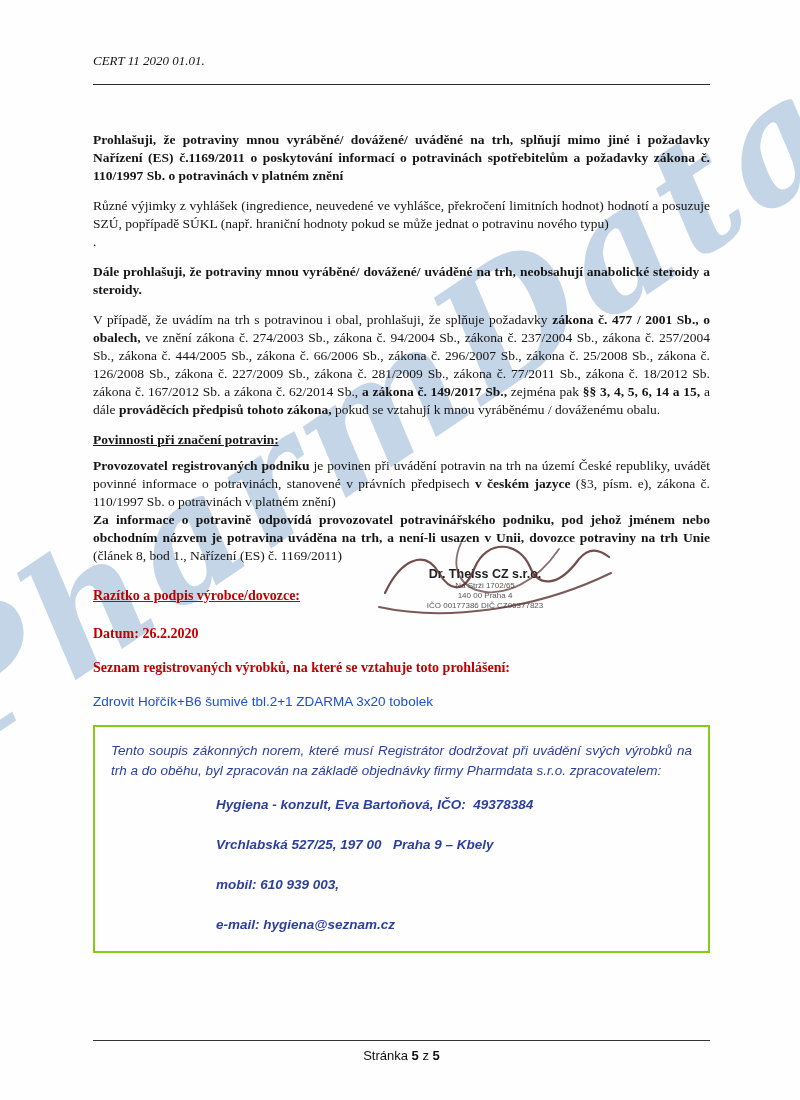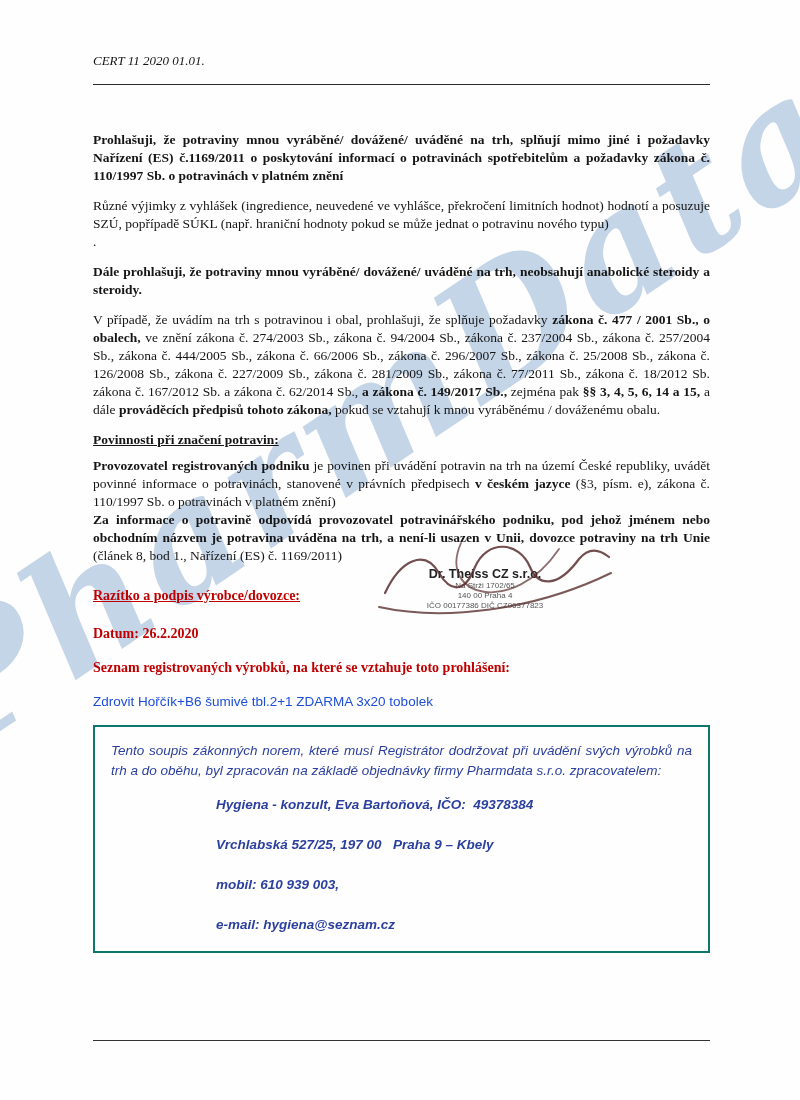--- a/index.html
+++ b/index.html
@@ -28,21 +28,21 @@
   .sig-row { position:relative; height:52px; margin-top:8px; }
   .sig-label { position:absolute; left:0; top:14px;text-decoration:underline; }
   .stamp { position:absolute; left:292px; top:-6px; width:200px; text-align:center; }
   .stamp-company { font-family:"Liberation Sans", sans-serif; font-weight:bold; font-size:12.5px; line-height:14px; color:#222; }
   .stamp-line { font-size:8px; line-height:10px; color:#555; font-family:"Liberation Sans", sans-serif; }
   .sig-svg { position:absolute; left:280px; top:-42px; z-index:2; }
   .datum { margin-top:0; }
   .products-heading { margin-top:16px; }
   .product-item { font-family:"Liberation Sans", sans-serif; font-size:13.5px; margin-top:16px; color:#1d4ed8; }
   .notice-box {
-    margin-top:14px; border:2px solid #0f766e; padding:14px 16px 12px 16px;
+    margin-top:14px; border:2px solid #84cc16; padding:14px 16px 12px 16px;
     color:#2B3F9E; font-family:"Liberation Sans", sans-serif; font-style:italic;
     font-size:13.5px; line-height:20px;
   }
   .notice-intro { text-align:justify; margin:0 0 14px 0; }
   .notice-line { font-weight:bold; margin:0 0 20px 105px; }
   .notice-line.last { margin-bottom:4px; }
   .footer { position:absolute; left:93px; right:90px; top:1040px; z-index:1; }
   .footer-rule { border:none; border-top:1.5px solid #333; margin:0; height:0; }
   .footer-text { text-align:center; font-family:"Liberation Sans", sans-serif; font-size:13px; margin-top:6px; color:#111; }
 </style>
@@ -99,15 +99,16 @@
       <div class="notice-line">Hygiena - konzult, Eva Bartoňová, IČO:&nbsp; 49378384</div>
       <div class="notice-line">Vrchlabská 527/25, 197 00&nbsp;&nbsp; Praha 9 – Kbely</div>
       <div class="notice-line">mobil: 610 939 003,</div>
       <div class="notice-line last">e-mail: hygiena@seznam.cz</div>
     </div>
 
   </div>
 
   <div class="footer">
     <hr class="footer-rule">
+    <div class="footer-text"><span>Stránka </span><b>5</b><span> z </span><b>5</b></div>
   </div>
 
 </div>
 
 </body></html>

